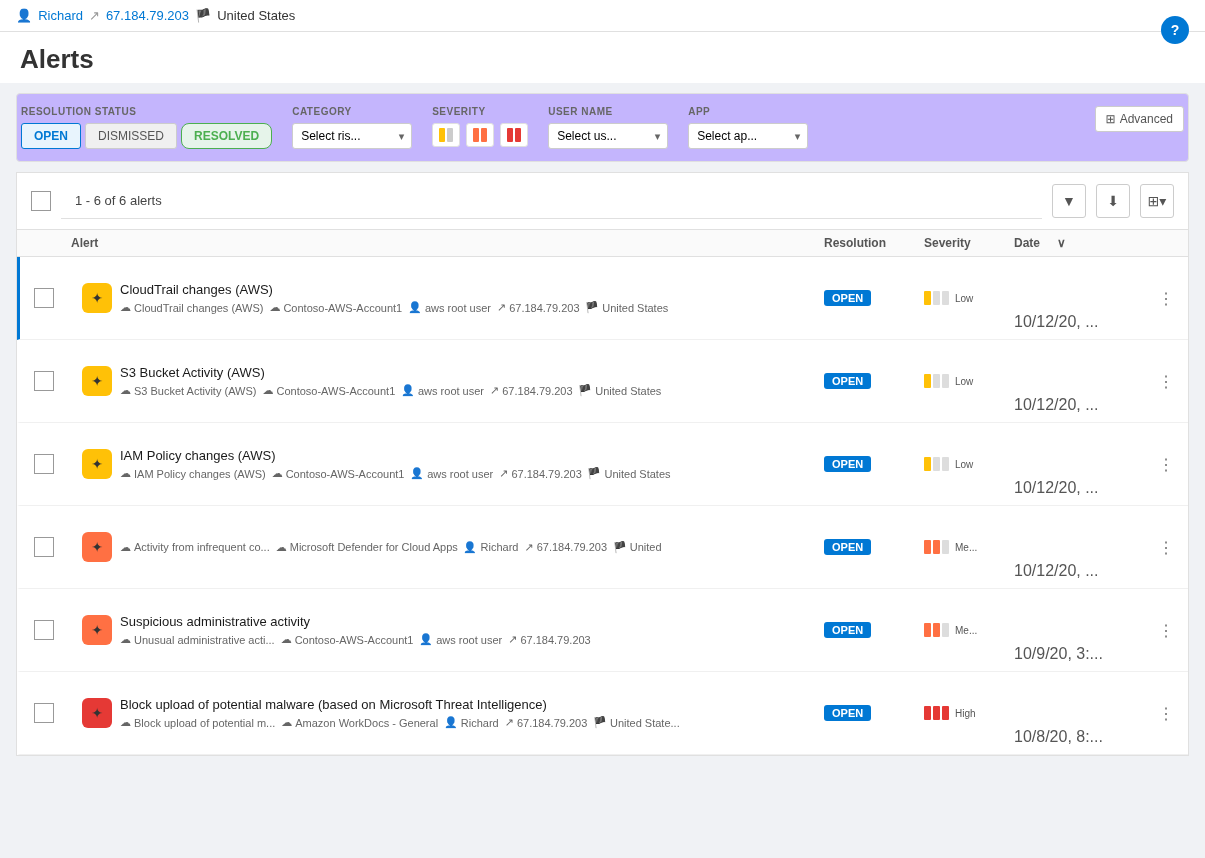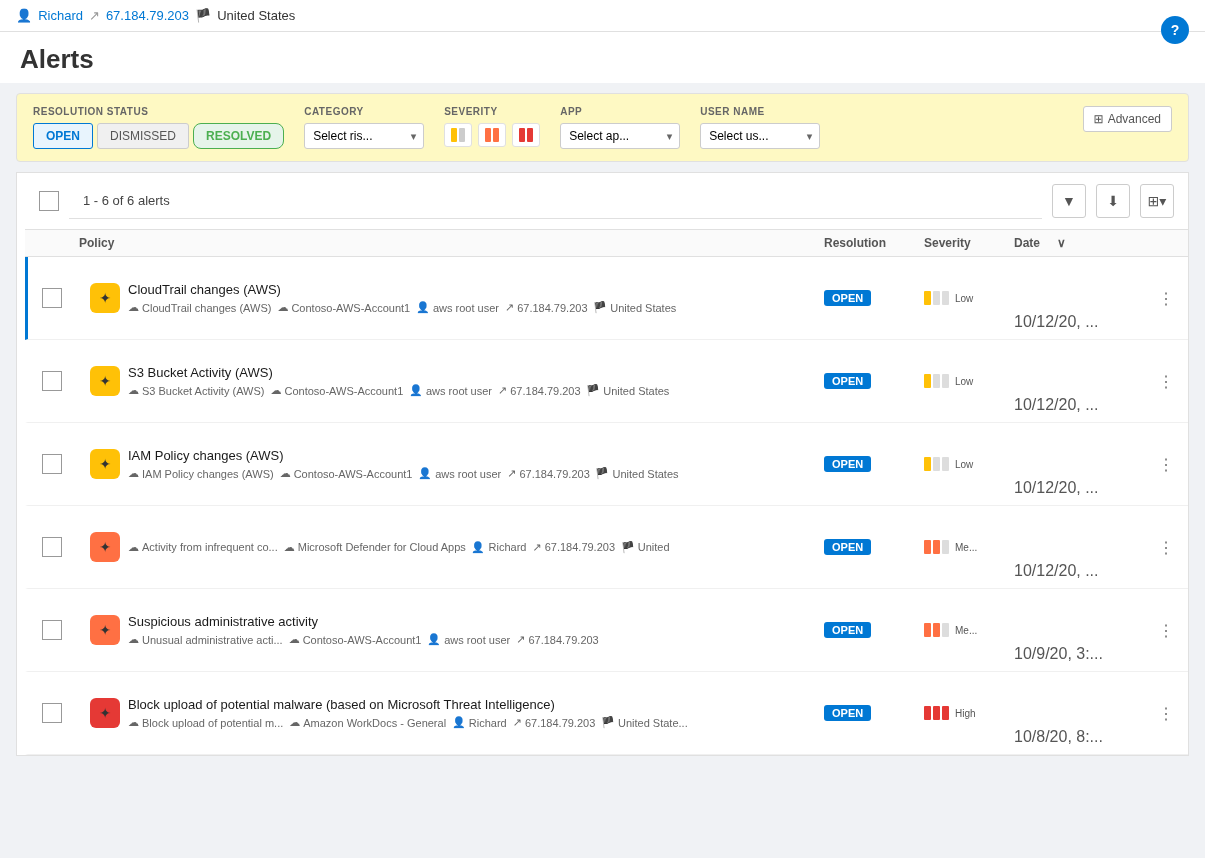--- a/index.html
+++ b/index.html
@@ -35,24 +35,24 @@
       background: #0078d4;
       color: #fff;
       display: flex;
       align-items: center;
       justify-content: center;
       font-weight: bold;
       font-size: 14px;
       cursor: pointer;
     }
     .filters-section {
-      background: #fef9c3;
+      background: #c4b5fd;
       border: 1px solid #e0e0e0;
       margin: 10px 16px;
-      padding: 12px 16px;
+      padding: 12px 4px;
       border-radius: 4px;
     }
     .filters-row {
       display: flex;
       align-items: flex-start;
       gap: 20px;
       flex-wrap: wrap;
     }
     .filter-group { display: flex; flex-direction: column; gap: 6px; }
     .filter-label { font-size: 10px; font-weight: 600; color: #666; letter-spacing: 0.5px; text-transform: uppercase; }
@@ -125,21 +125,20 @@
       cursor: pointer;
       font-size: 12px;
       color: #555;
     }
 
     .table-section {
       background: #fff;
       margin: 0 16px 16px 16px;
       border: 1px solid #e0e0e0;
       border-radius: 0;
-      padding-left: 8px;
     }
     .table-toolbar {
       display: flex;
       align-items: center;
       padding: 10px 14px;
       border-bottom: 1px solid #e0e0e0;
       gap: 10px;
     }
     .table-toolbar .count-text {
       flex: 1;
@@ -284,33 +283,33 @@
           <div class="sev-bar orange"></div>
         </div>
         <div class="sev-icon">
           <div class="sev-bar red"></div>
           <div class="sev-bar red"></div>
         </div>
       </div>
     </div>
 
     <div class="filter-group">
+      <div class="filter-label">USER NAME</div>
+      <div class="select-wrapper">
+        <select class="select-dropdown">
+          <option>Select us...</option>
+        </select>
+      </div>
+    </div>
+
+    <div class="filter-group">
       <div class="filter-label">APP</div>
       <div class="select-wrapper">
         <select class="select-dropdown">
           <option>Select ap...</option>
-        </select>
-      </div>
-    </div>
-
-    <div class="filter-group">
-      <div class="filter-label">USER NAME</div>
-      <div class="select-wrapper">
-        <select class="select-dropdown">
-          <option>Select us...</option>
         </select>
       </div>
     </div>
 
 
     <div style="margin-left:auto;display:flex;align-items:flex-end;">
       <button class="advanced-btn">
         <span>⊞</span>
         <span>Advanced</span>
       </button>
@@ -329,21 +328,21 @@
     <button class="toolbar-btn">
       <span>⬇</span>
     </button>
     <button class="toolbar-btn">
       <span>⊞▾</span>
     </button>
   </div>
 
   <div class="table-header">
     <div></div>
-    <div>Policy</div>
+    <div>Alert</div>
     <div>Resolution</div>
     <div>Severity</div>
     <div class="date-sort">
       <span>Date</span>
       <span>∨</span>
     </div>
     <div></div>
   </div>
 
   <div id="alerts-container">

